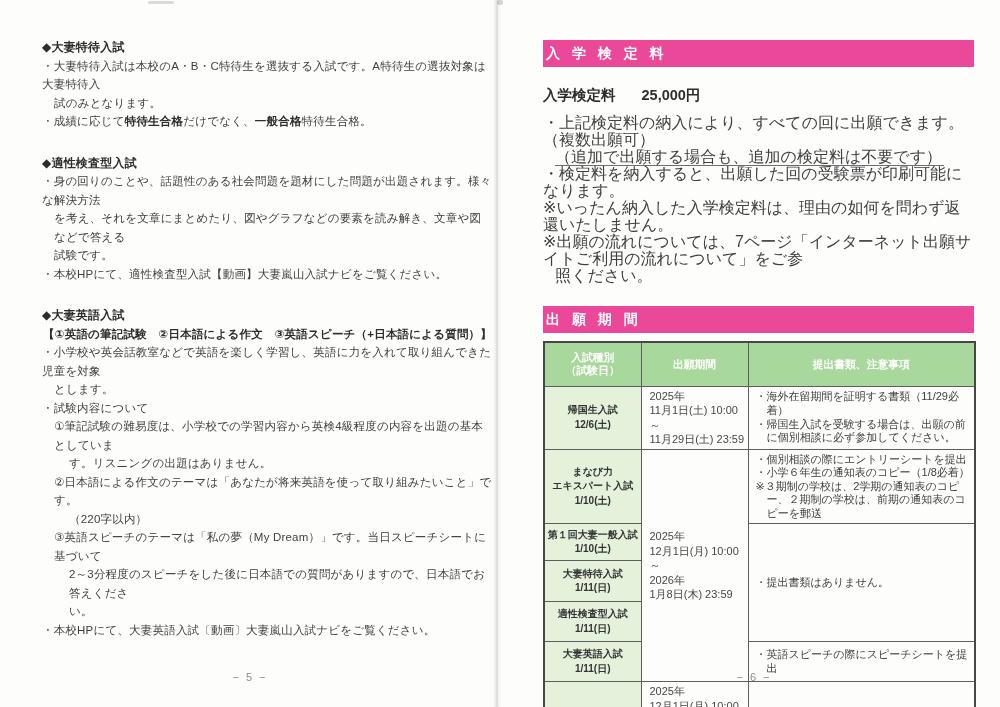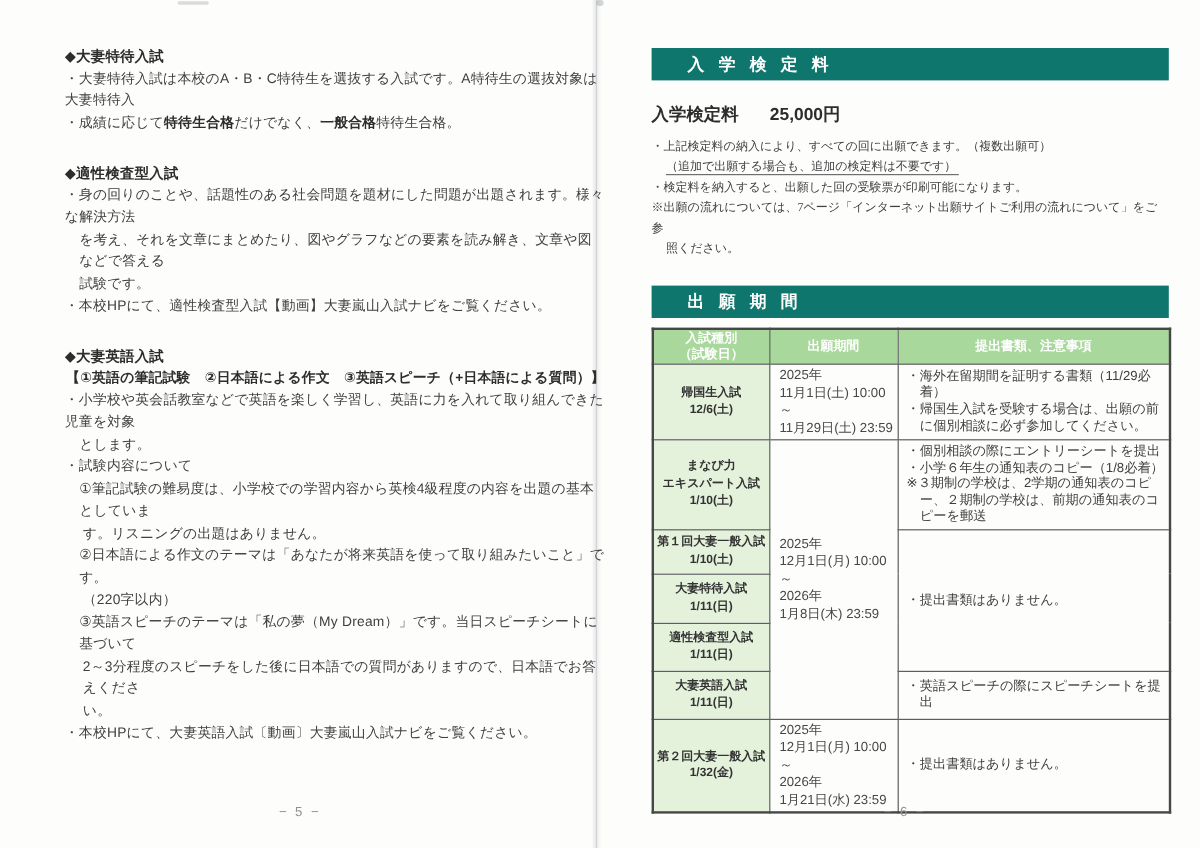--- a/index.html
+++ b/index.html
@@ -10,41 +10,41 @@
     color:#404040;
   }
   .fold {
     position:absolute; left:493px; top:0; width:8px; height:707px;
     background:linear-gradient(90deg, rgba(110,120,125,0) 0%, rgba(110,120,125,0.16) 42%, rgba(95,105,110,0.30) 50%, rgba(110,120,125,0.10) 62%, rgba(110,120,125,0) 100%);
   }
   .smudge { position:absolute; background:rgba(60,65,70,0.35); border-radius:2px; }
 
   
   .page-left {
-    position:absolute; left:54px; top:38px; width:450px;
+    position:absolute; left:42px; top:38px; width:450px;
     font-size:11.5px; line-height:18.5px; letter-spacing:0.2px;
   }
   .sec { margin-top:23px; }
   .sec:first-child { margin-top:0; }
   .sec-title { font-weight:bold; font-size:12px; color:#2d2d2d; }
   .sub { font-weight:bold; color:#2d2d2d;text-align:right; }
   .ind1 { margin-left:12px; }
-  .ind2 { margin-left:15px; }
+  .ind2 { margin-left:27px; }
   .bld { font-weight:bold; color:#2d2d2d; }
 
   
   .page-right { position:absolute; left:543px; top:40px; width:431px; }
   .bar {
-    height:27px; line-height:27px; background:#0f766e; color:#ffffff;
+    height:27px; line-height:27px; background:#ec4899; color:#ffffff;
     font-weight:bold; font-size:14px; letter-spacing:4px;
-    padding-left:30px; box-sizing:border-box;
+    padding-left:3px; box-sizing:border-box;
   }
   .fee-line { margin-top:19px; font-size:14.5px; font-weight:bold; color:#2d2d2d; }
   .fee-amount { margin-left:26px; }
-  .fee-notes { margin-top:9px; font-size:10px; line-height:17px;font-family:Liberation Serif, serif; }
+  .fee-notes { margin-top:9px; font-size:16px; line-height:17px; }
   .u { border-bottom:1px solid #6f6f6f; padding-right:2px; }
   .bar2 { margin-top:22px; }
 
   table.app {
     border-collapse:collapse; table-layout:fixed; width:431px;
     margin-top:8px; border:2px solid #474747;
   }
   table.app th, table.app td { border:1px solid #5e5e5e; overflow:hidden; }
   table.app th {
     background:#a8d89b; color:#ffffff; font-weight:bold;
@@ -71,20 +71,21 @@
 <div class="sheet">
   <div class="fold"></div>
   <div class="smudge" style="left:148px; top:1px; width:26px; height:3px; opacity:.5;"></div>
   <div class="smudge" style="left:497px; top:0px; width:6px; height:5px; opacity:.6;"></div>
 
   <div class="page-left">
 
     <div class="sec">
       <div class="sec-title">◆大妻特待入試</div>
       <div>・大妻特待入試は本校のA・B・C特待生を選抜する入試です。A特待生の選抜対象は大妻特待入</div>
+      <div class="ind1">試のみとなります。</div>
       <div>
         <span>・成績に応じて</span><span class="bld">特待生合格</span><span>だけでなく、</span><span class="bld">一般合格</span><span>特待生合格。</span>
       </div>
     </div>
 
     <div class="sec">
       <div class="sec-title">◆適性検査型入試</div>
       <div>・身の回りのことや、話題性のある社会問題を題材にした問題が出題されます。様々な解決方法</div>
       <div class="ind1">を考え、それを文章にまとめたり、図やグラフなどの要素を読み解き、文章や図などで答える</div>
       <div class="ind1">試験です。</div>
@@ -113,34 +114,35 @@
     <div class="bar">入 学 検 定 料</div>
 
     <div class="fee-line">
       <span>入学検定料</span><span class="fee-amount">25,000円</span>
     </div>
 
     <div class="fee-notes">
       <div>・上記検定料の納入により、すべての回に出願できます。（複数出願可）</div>
       <div class="ind1"><span class="u">（追加で出願する場合も、追加の検定料は不要です）</span></div>
       <div>・検定料を納入すると、出願した回の受験票が印刷可能になります。</div>
+      <div>※いったん納入した入学検定料は、理由の如何を問わず返還いたしません。</div>
       <div>※出願の流れについては、7ページ「インターネット出願サイトご利用の流れについて」をご参</div>
       <div class="ind1">照ください。</div>
     </div>
 
     <div class="bar bar2">出 願 期 間</div>
 
     <table class="app">
       <colgroup>
           <col style="width:97px">
           <col style="width:107px">
           <col style="width:227px">
         </colgroup>
       <tbody>
-          <tr style="height:29px">
+          <tr style="height:44px">
         <th>
           <div>入試種別</div>
           <div>（試験日）</div>
         </th>
         <th>出願期間</th>
         <th>提出書類、注意事項</th>
       </tr>
 
       <tr style="height:41px">
         <td class="lbl">

